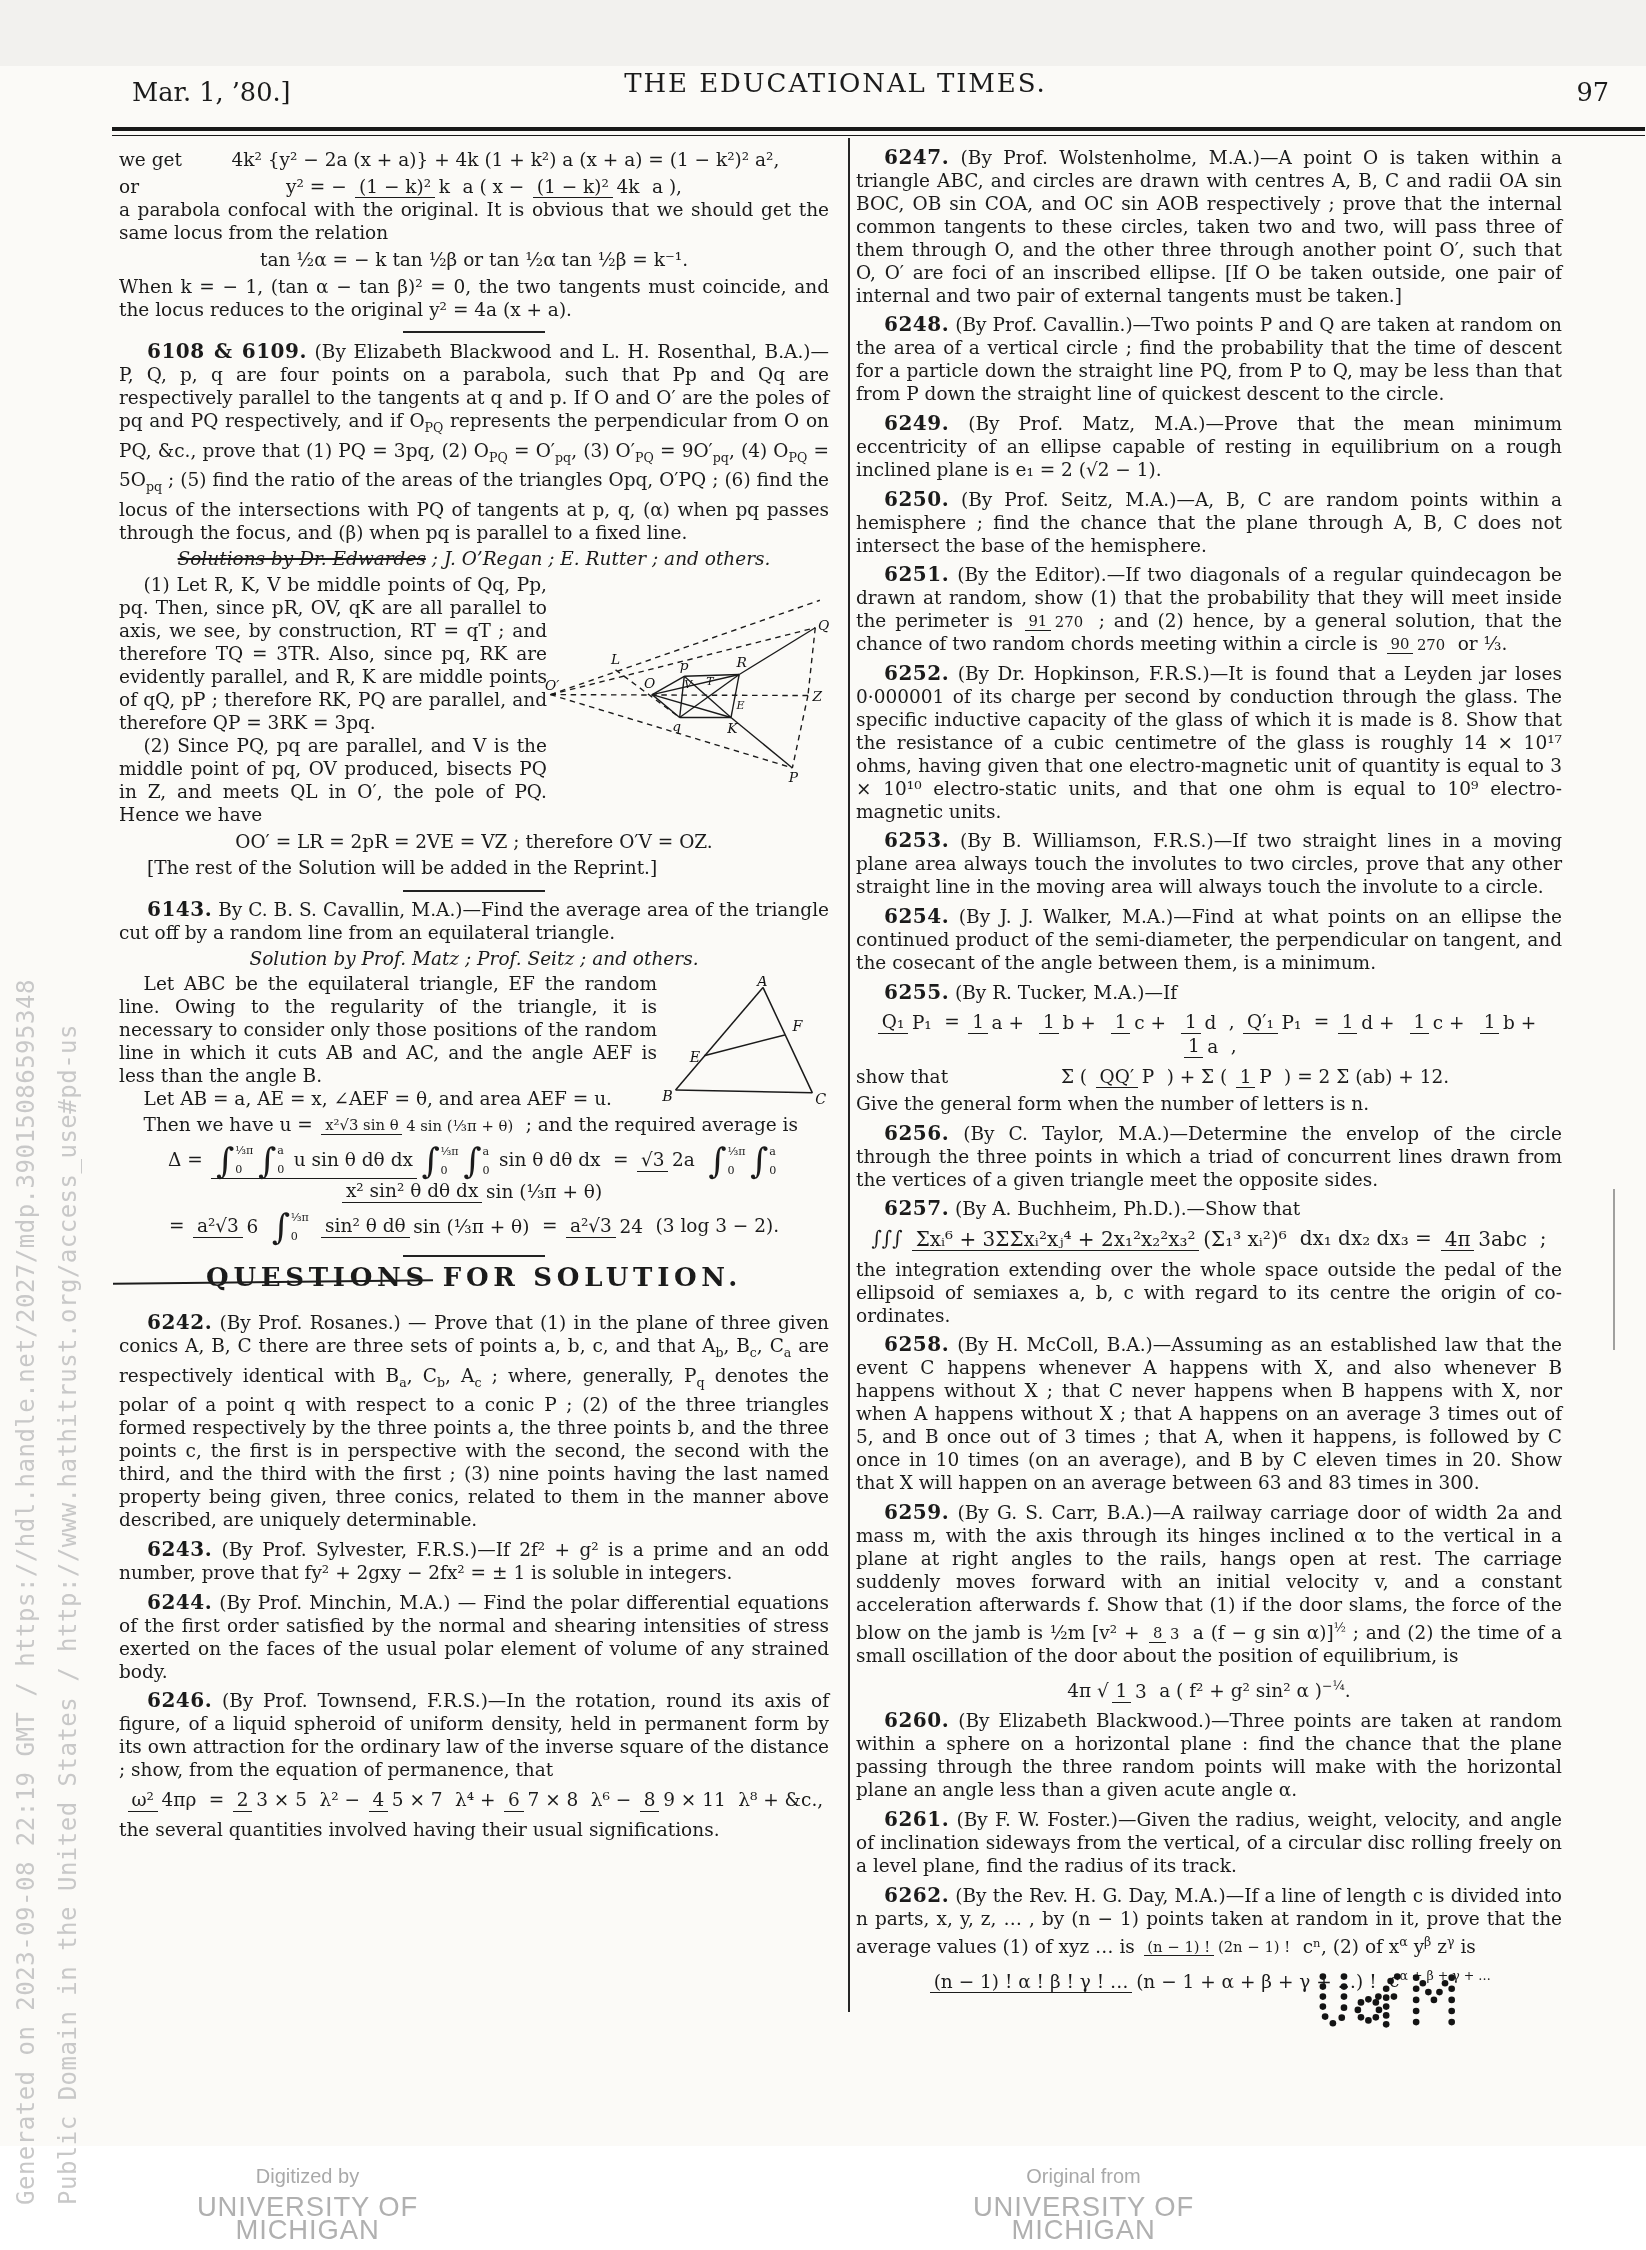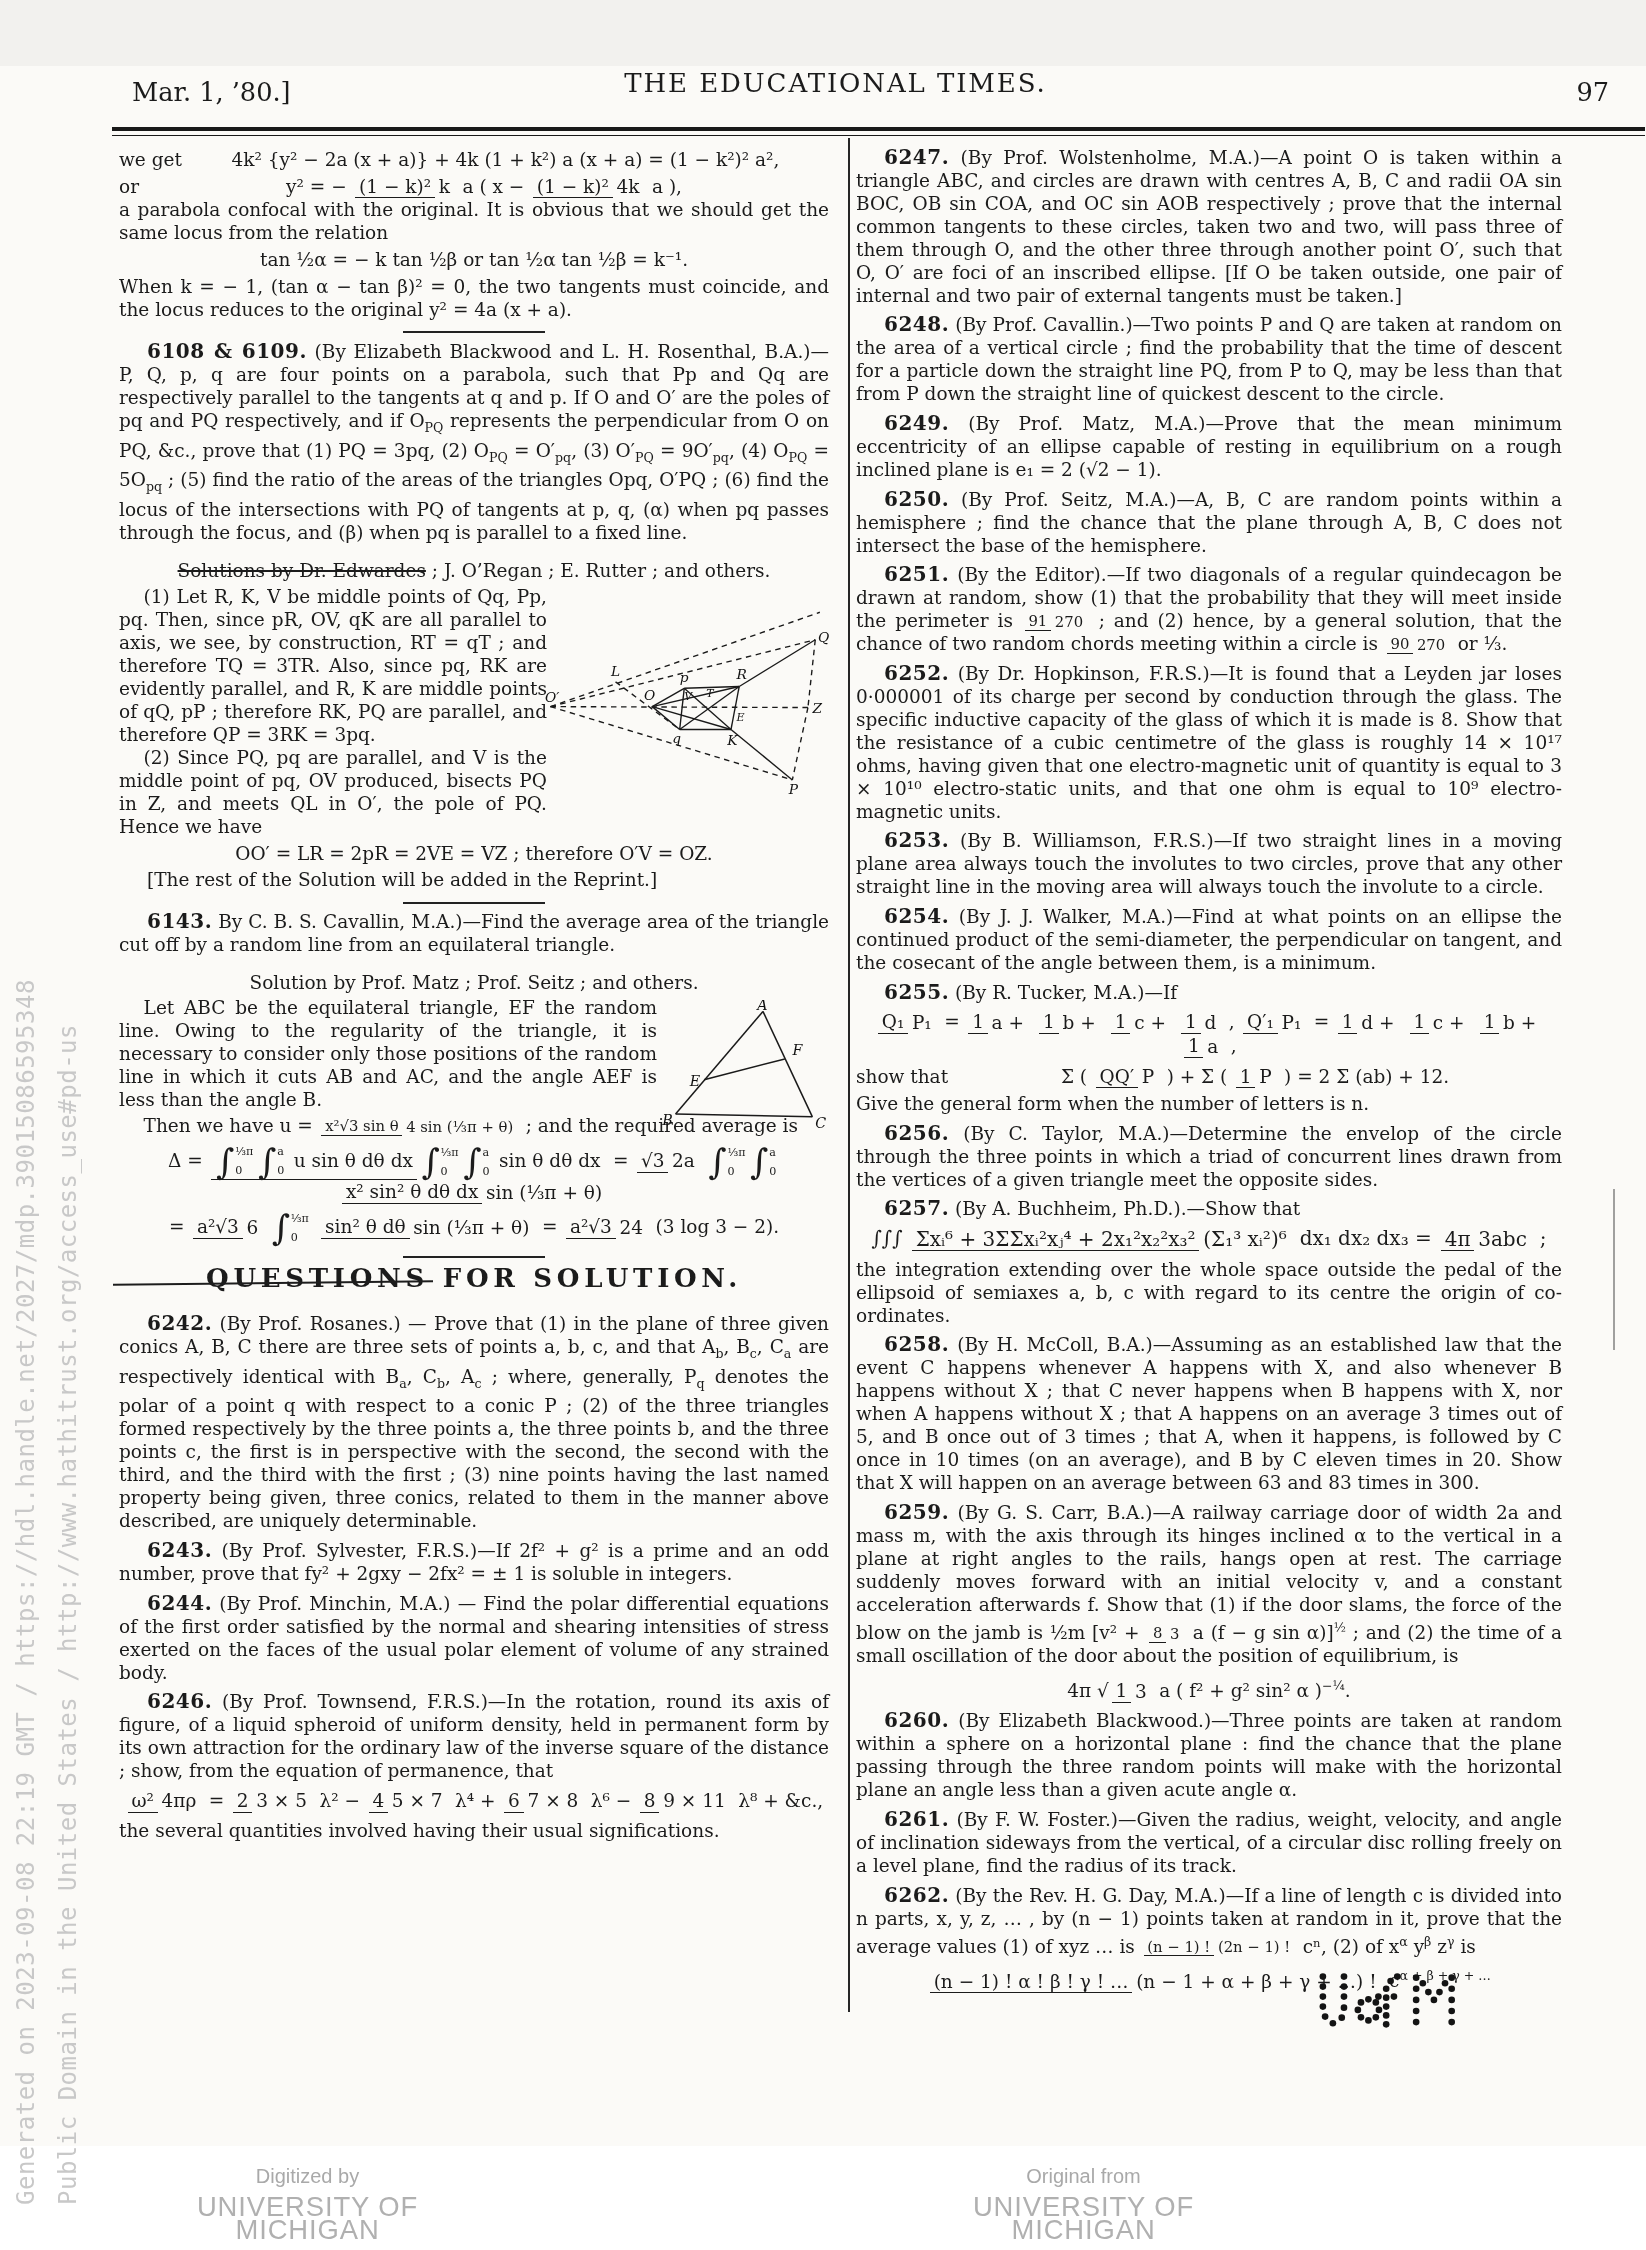--- a/index.html
+++ b/index.html
@@ -23,21 +23,21 @@
   
   #colL{position:absolute;left:119px;top:144px;width:710px;}
   #colR{position:absolute;left:856px;top:144px;width:706px;}
   #divider{position:absolute;left:848px;top:138px;width:1.9px;height:1874px;background:#262626;}
   #artifact{position:absolute;left:1613px;top:1189px;width:1.9px;height:161px;background:#555;opacity:.55;}
 
   p{margin:0;}
   .par{text-align:justify;}
   .prob{text-align:justify;text-indent:28px;margin-top:6.6px;}
   .pnum{font-weight:bold;font-size:20px;letter-spacing:0.5px;}
-  .credit{text-align:center;margin-top:15px;}
+  .credit{text-align:center;font-style:italic;margin-top:3px;}
   .struck{text-decoration:line-through;text-decoration-thickness:1.9px;}
   .shr{width:142px;border:0;border-top:2.4px solid #222;margin:10.4px auto 6.6px;}
   .ceq{text-align:center;margin:3.8px 0;}
   .deq{text-align:center;margin:6.6px 0;}
   .after{text-align:justify;text-indent:0;margin-top:3.8px;}
 
   .rowflex{display:flex;align-items:center;margin-top:3.8px;}
   .rowlead{flex:0 0 auto;}
   .roweq{flex:1 1 auto;text-align:center;}
 
@@ -175,20 +175,21 @@
           <line x1="160" y1="123" x2="108" y2="12"></line>
           <line x1="46" y1="84" x2="131" y2="62"></line>
         </g>
         <text x="102" y="10">A</text>
         <text x="2" y="132">B</text>
         <text x="163" y="135">C</text>
         <text x="31" y="90">E</text>
         <text x="139" y="58">F</text>
       </svg>
     </div>
+    <p class="par" style="text-indent:24.6px;">Let AB = a,  AE = x,  ∠AEF = θ,  and area  AEF = u.</p>
     <p class="par" style="text-indent:24.6px;margin-top:2.8px;">Then we have  u = <span class="fr">
           <span class="nu">x²√3 sin θ</span>
           <span class="de">4 sin (⅓π + θ)</span>
         </span> ;  and the required average is</p>
     <div class="deq">Δ = <span class="fr">
           <span class="nu"><span class="int">
               <span class="isym">∫</span>
               <span class="ib">
                 <span>⅓π</span>
                 <span>0</span>

